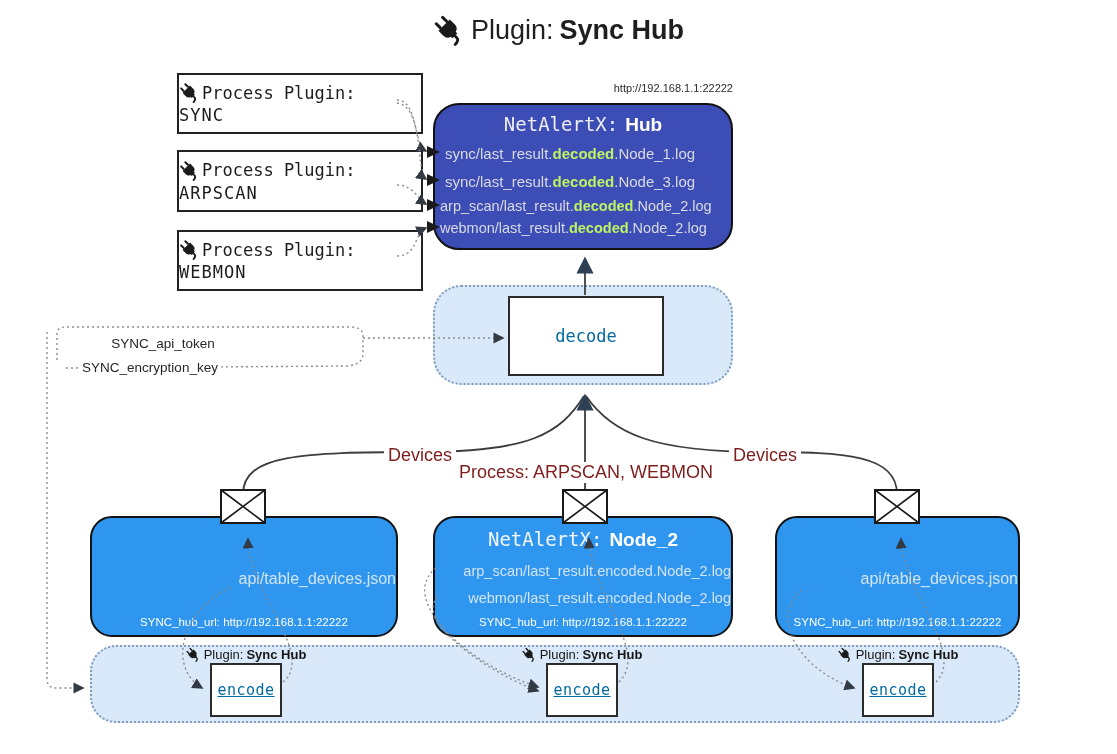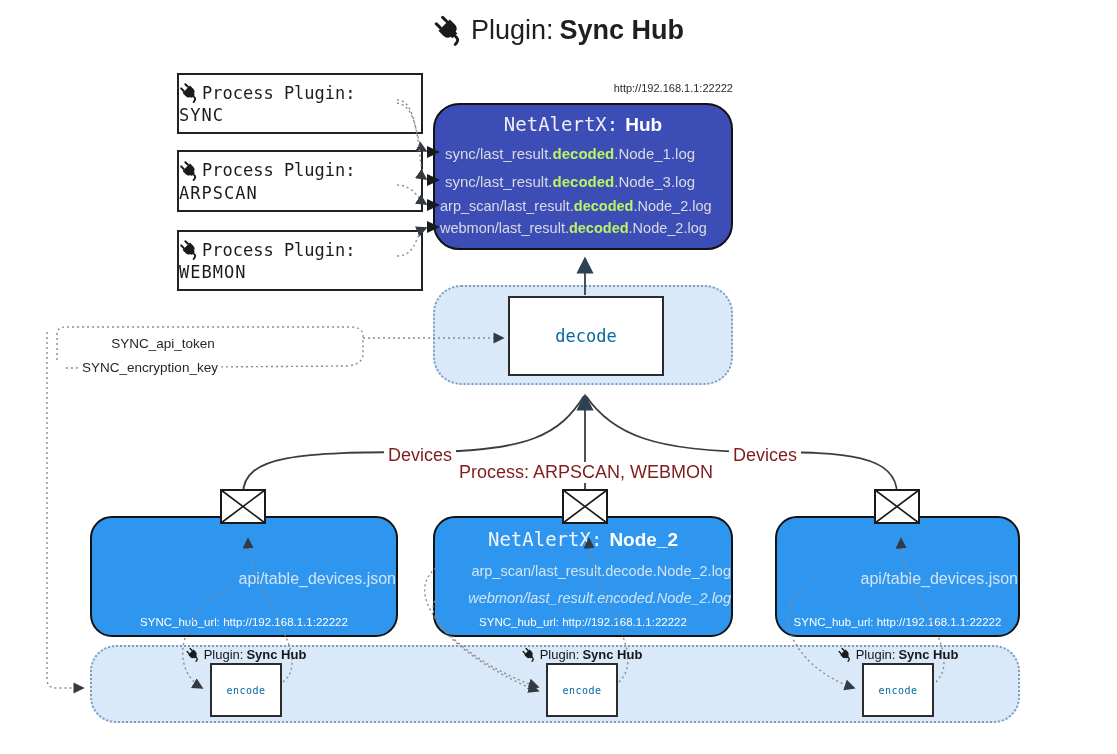--- a/index.html
+++ b/index.html
@@ -30,21 +30,21 @@
   .hub-line.long{left:5px;font-size:14.5px;}
   
   .band{position:absolute;background:#d9e9fa;border:2px dotted #7f9db9;
     box-sizing:border-box;}
   .band.decode-band{left:433px;top:285px;width:300px;height:100px;border-radius:28px;}
   .band.encode-band{left:90px;top:645px;width:930px;height:78px;border-radius:26px;}
   .white-box{position:absolute;background:#fff;border:2px solid #2b2b2b;box-sizing:border-box;
     display:flex;align-items:center;justify-content:center;
     font-family:"DejaVu Sans Mono",monospace;color:#0369a1;}
   .decode-box{left:508px;top:296px;width:156px;height:80px;font-size:17px;}
-  .encode-box{top:663px;width:72px;height:54px;font-size:10px;letter-spacing:.5px;}
+  .encode-box{top:663px;width:72px;height:54px;font-size:15px;letter-spacing:.5px;text-decoration:underline;}
   .enc-label{position:absolute;top:647px;transform:translateX(-50%);display:flex;
     align-items:center;gap:3px;font-size:13px;color:#161616;white-space:nowrap;z-index:6;}
   .enc-label b{font-weight:bold;}
   
   .node-box{position:absolute;top:516px;height:121px;background:#2e96ef;
     border:2.5px solid #121212;border-radius:22px;box-sizing:border-box;}
   .node-title{position:absolute;top:10px;left:0;width:100%;text-align:center;
     font-family:"DejaVu Sans Mono",monospace;font-size:19px;color:#f2f6fa;white-space:nowrap;}
   .node-file{position:absolute;left:0;width:100%;text-align:right;font-size:16px;
     color:#d2e4f6;white-space:nowrap;}
@@ -168,22 +168,22 @@
   <div class="white-box encode-box" style="left:862px;">encode</div>
 
   <div class="node-box" style="left:90px;width:308px;">
     <div class="node-file" style="top:52px;">api/table_devices.json</div>
     <div class="node-footer">SYNC_hub_url: http://192.168.1.1:22222</div>
   </div>
   <div class="node-box" style="left:433px;width:300px;">
     <div class="node-title">
       <span>NetAlertX:</span><b>Node_2</b>
     </div>
-    <div class="node-file small" style="top:45px;">arp_scan/last_result.decode.Node_2.log</div>
-    <div class="node-file small" style="top:72px;font-style:italic;">webmon/last_result.encoded.Node_2.log</div>
+    <div class="node-file small" style="top:45px;">arp_scan/last_result.encoded.Node_2.log</div>
+    <div class="node-file small" style="top:72px;">webmon/last_result.encoded.Node_2.log</div>
     <div class="node-footer">SYNC_hub_url: http://192.168.1.1:22222</div>
   </div>
   <div class="node-box" style="left:775px;width:245px;">
     <div class="node-file" style="top:52px;">api/table_devices.json</div>
     <div class="node-footer">SYNC_hub_url: http://192.168.1.1:22222</div>
   </div>
 
   <svg class="overlay" viewBox="0 0 1117 754">
     <defs>
       <marker id="mDark" viewBox="0 0 10 10" refX="8.5" refY="5" markerWidth="8" markerHeight="8" orient="auto-start-reverse">

